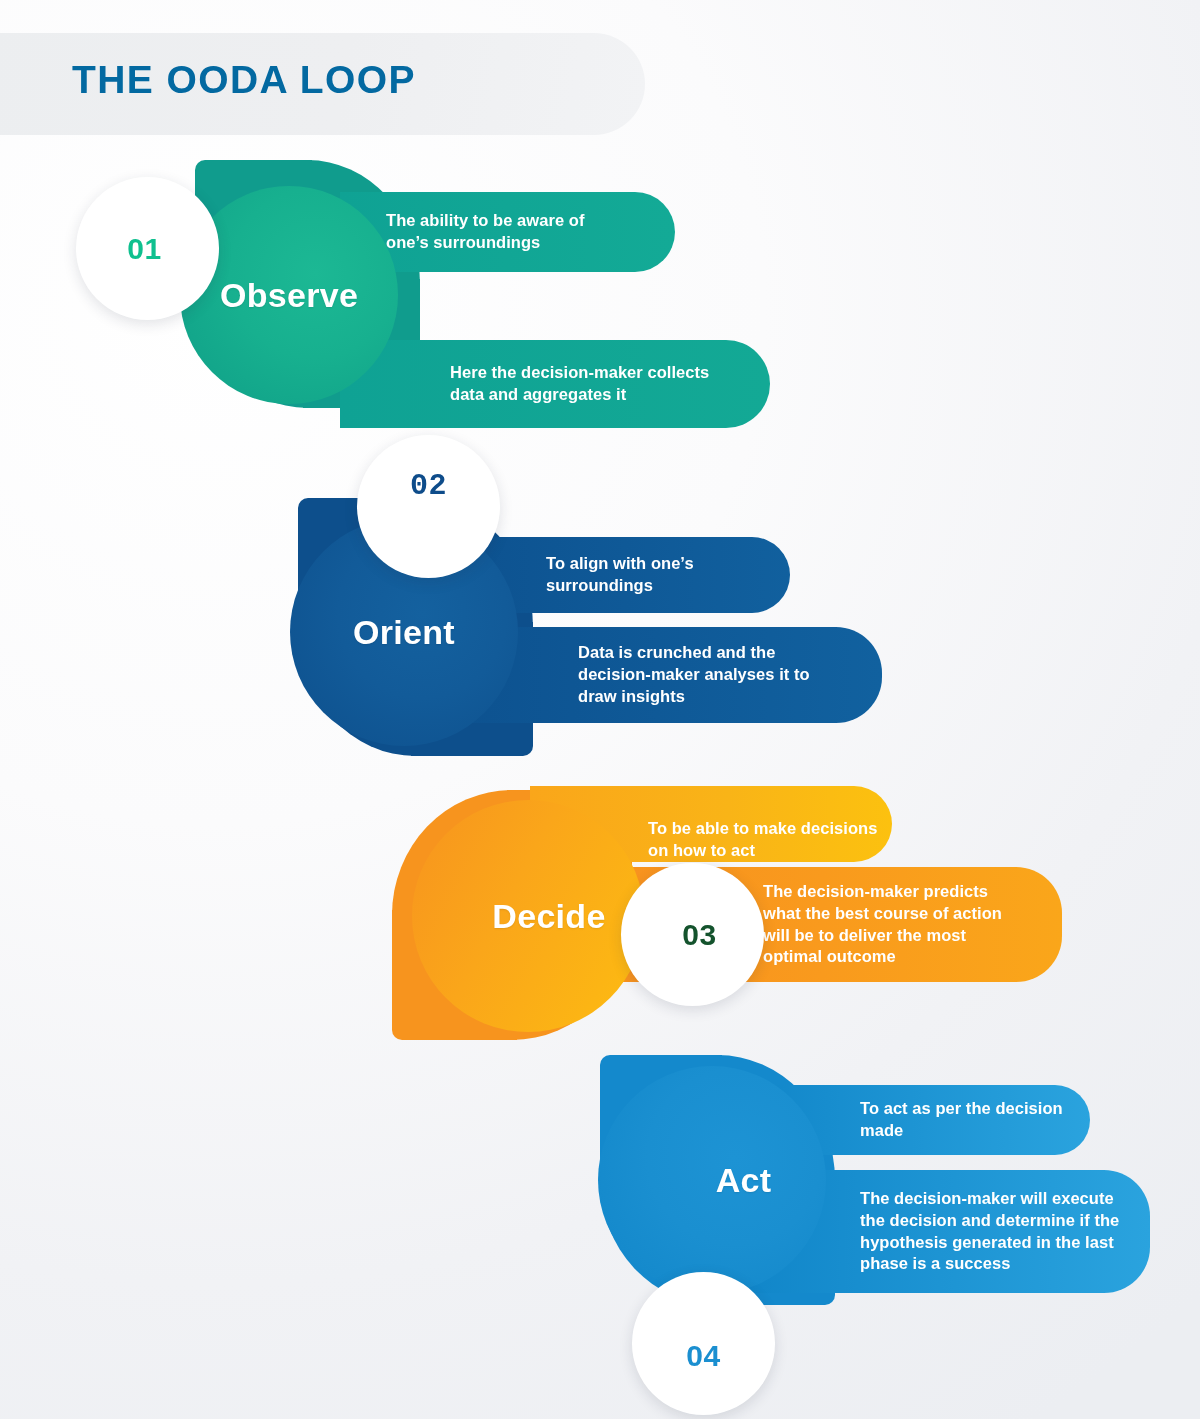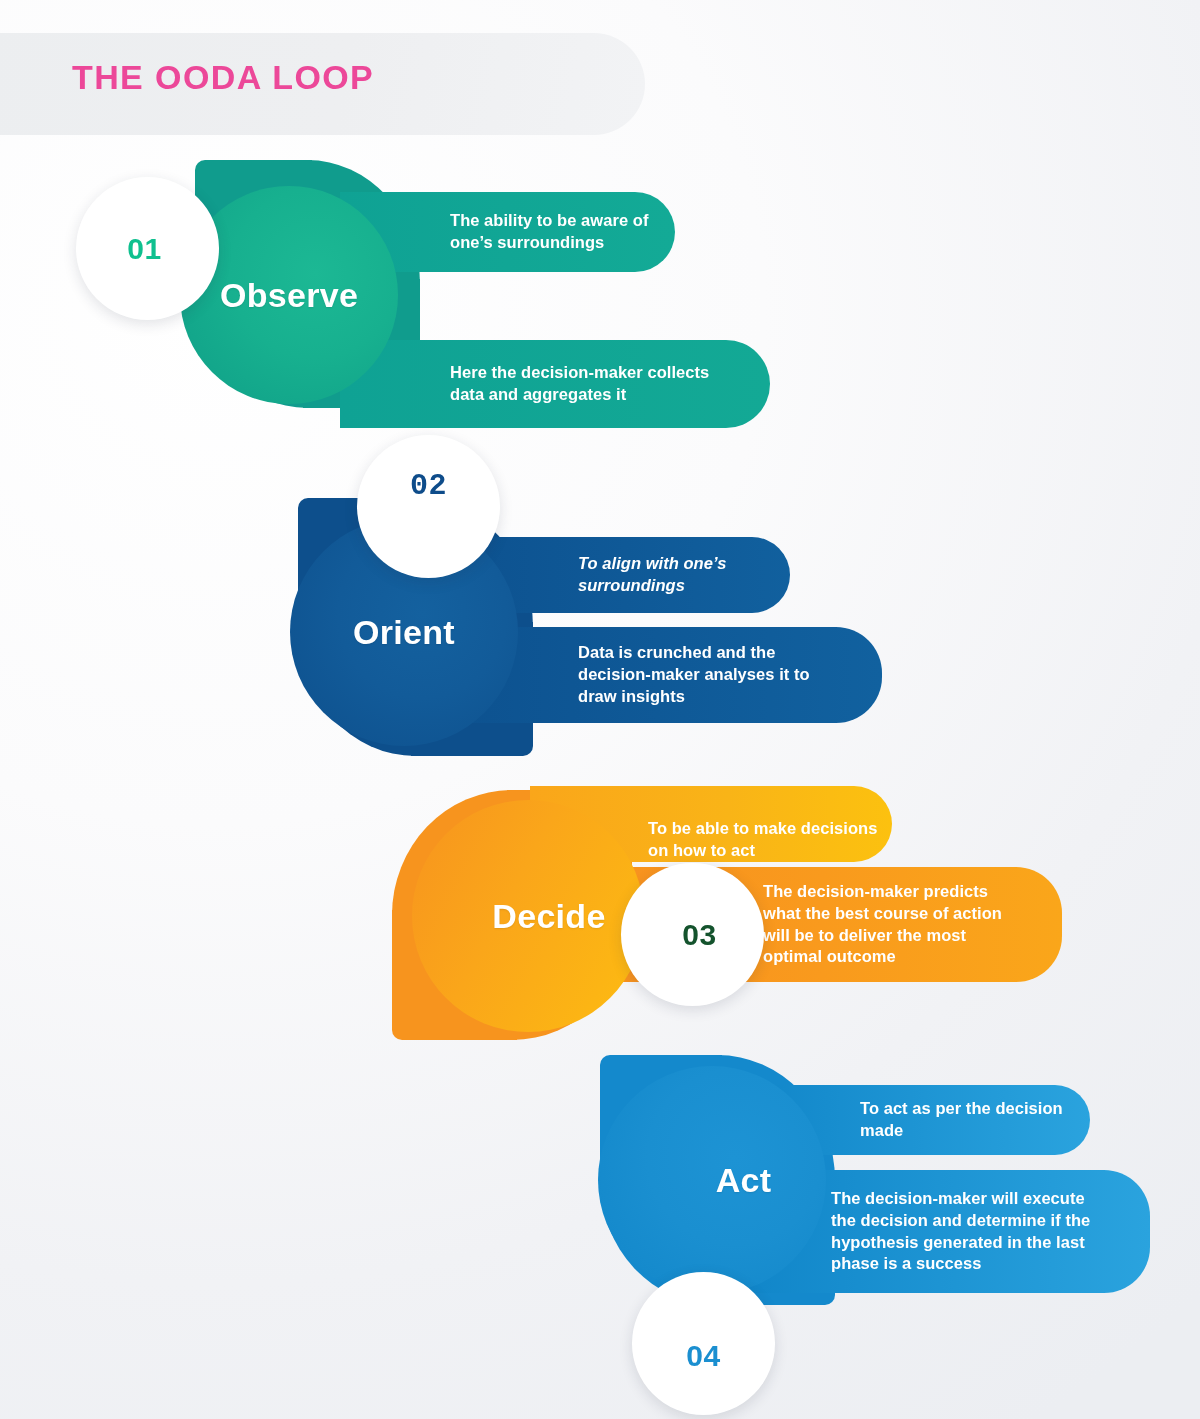--- a/index.html
+++ b/index.html
@@ -31,24 +31,24 @@
     top: 33px;
     width: 675px;
     height: 102px;
     background: linear-gradient(100deg, #eceef0 0%, #eeeff1 55%, #f2f3f5 100%);
     border-radius: 0 52px 52px 0;
   }
   .title-text {
     position: absolute;
     left: 72px;
     top: 58px;
-    font-size: 34px;
+    font-size: 39px;
     font-weight: 700;
     letter-spacing: 1.4px;
-    color: #ec4899;
+    color: #0369a1;
     font-family: "Liberation Sans", sans-serif;
   }
 
   
   .stage { position: absolute; }
 
   
   .backdrop {
     position: absolute;
     border-radius: 50%;
@@ -174,41 +174,41 @@
 
 <div class="page"></div>
 
 <div class="title-plate"></div>
 <div class="title-text">THE OODA LOOP</div>
 
 <div class="stage" id="stage1">
   <div class="backdrop" style="left:195px; top:160px; width:225px; height:248px;"></div>
 
   <div class="pill pill-a" style="left:340px; top:192px; width:335px; height:80px;">
-    <span style="margin-left:110px; width:215px;">The ability to be aware of one’s surroundings</span>
+    <span style="margin-left:46px; width:215px;">The ability to be aware of one’s surroundings</span>
   </div>
 
   <div class="pill pill-b" style="left:340px; top:300px; width:430px; height:88px;margin-top:40px;">
     <span style="margin-left:110px; width:280px;">Here the decision-maker collects data and aggregates it</span>
   </div>
 
   <div class="main-circle" style="left:180px; top:186px; width:218px; height:218px;">
     <span class="main-label">Observe</span>
   </div>
 
   <div class="num-circle" style="left:76px; top:177px; width:143px; height:143px;">
     <span class="num-text" style="margin-right:6px;">01</span>
   </div>
 </div>
 
 <div class="stage" id="stage2">
   <div class="backdrop" style="left:298px; top:498px; width:235px; height:258px;"></div>
 
   <div class="pill pill-a" style="left:460px; top:537px; width:330px; height:76px;">
-    <span style="margin-left:118px; width:200px;font-style:italic;">To align with one’s surroundings</span>
+    <span style="margin-left:86px; width:200px;">To align with one’s surroundings</span>
   </div>
 
   <div class="pill pill-b" style="left:460px; top:627px; width:422px; height:96px;">
     <span style="margin-left:118px; width:240px;">Data is crunched and the decision-maker analyses it to draw insights</span>
   </div>
 
   <div class="main-circle" style="left:290px; top:518px; width:228px; height:228px;">
     <span class="main-label">Orient</span>
   </div>
 
@@ -238,21 +238,21 @@
 </div>
 
 <div class="stage" id="stage4">
   <div class="backdrop" style="left:600px; top:1055px; width:235px; height:250px;"></div>
 
   <div class="pill pill-a" style="left:745px; top:1085px; width:345px; height:70px;">
     <span style="margin-left:115px; width:205px;">To act as per the decision made</span>
   </div>
 
   <div class="pill pill-b" style="left:745px; top:1170px; width:405px; height:123px;">
-    <span style="margin-left:86px; width:270px;">The decision-maker will execute the decision and determine if the hypothesis generated in the last phase is a success</span>
+    <span style="margin-left:115px; width:270px;">The decision-maker will execute the decision and determine if the hypothesis generated in the last phase is a success</span>
   </div>
 
   <div class="main-circle" style="left:598px; top:1066px; width:228px; height:228px;">
     <span class="main-label" style="margin-left:63px;">Act</span>
   </div>
 
   <div class="num-circle" style="left:632px; top:1272px; width:143px; height:143px;">
     <span class="num-text" style="margin-top:24px;">04</span>
   </div>
 </div>

